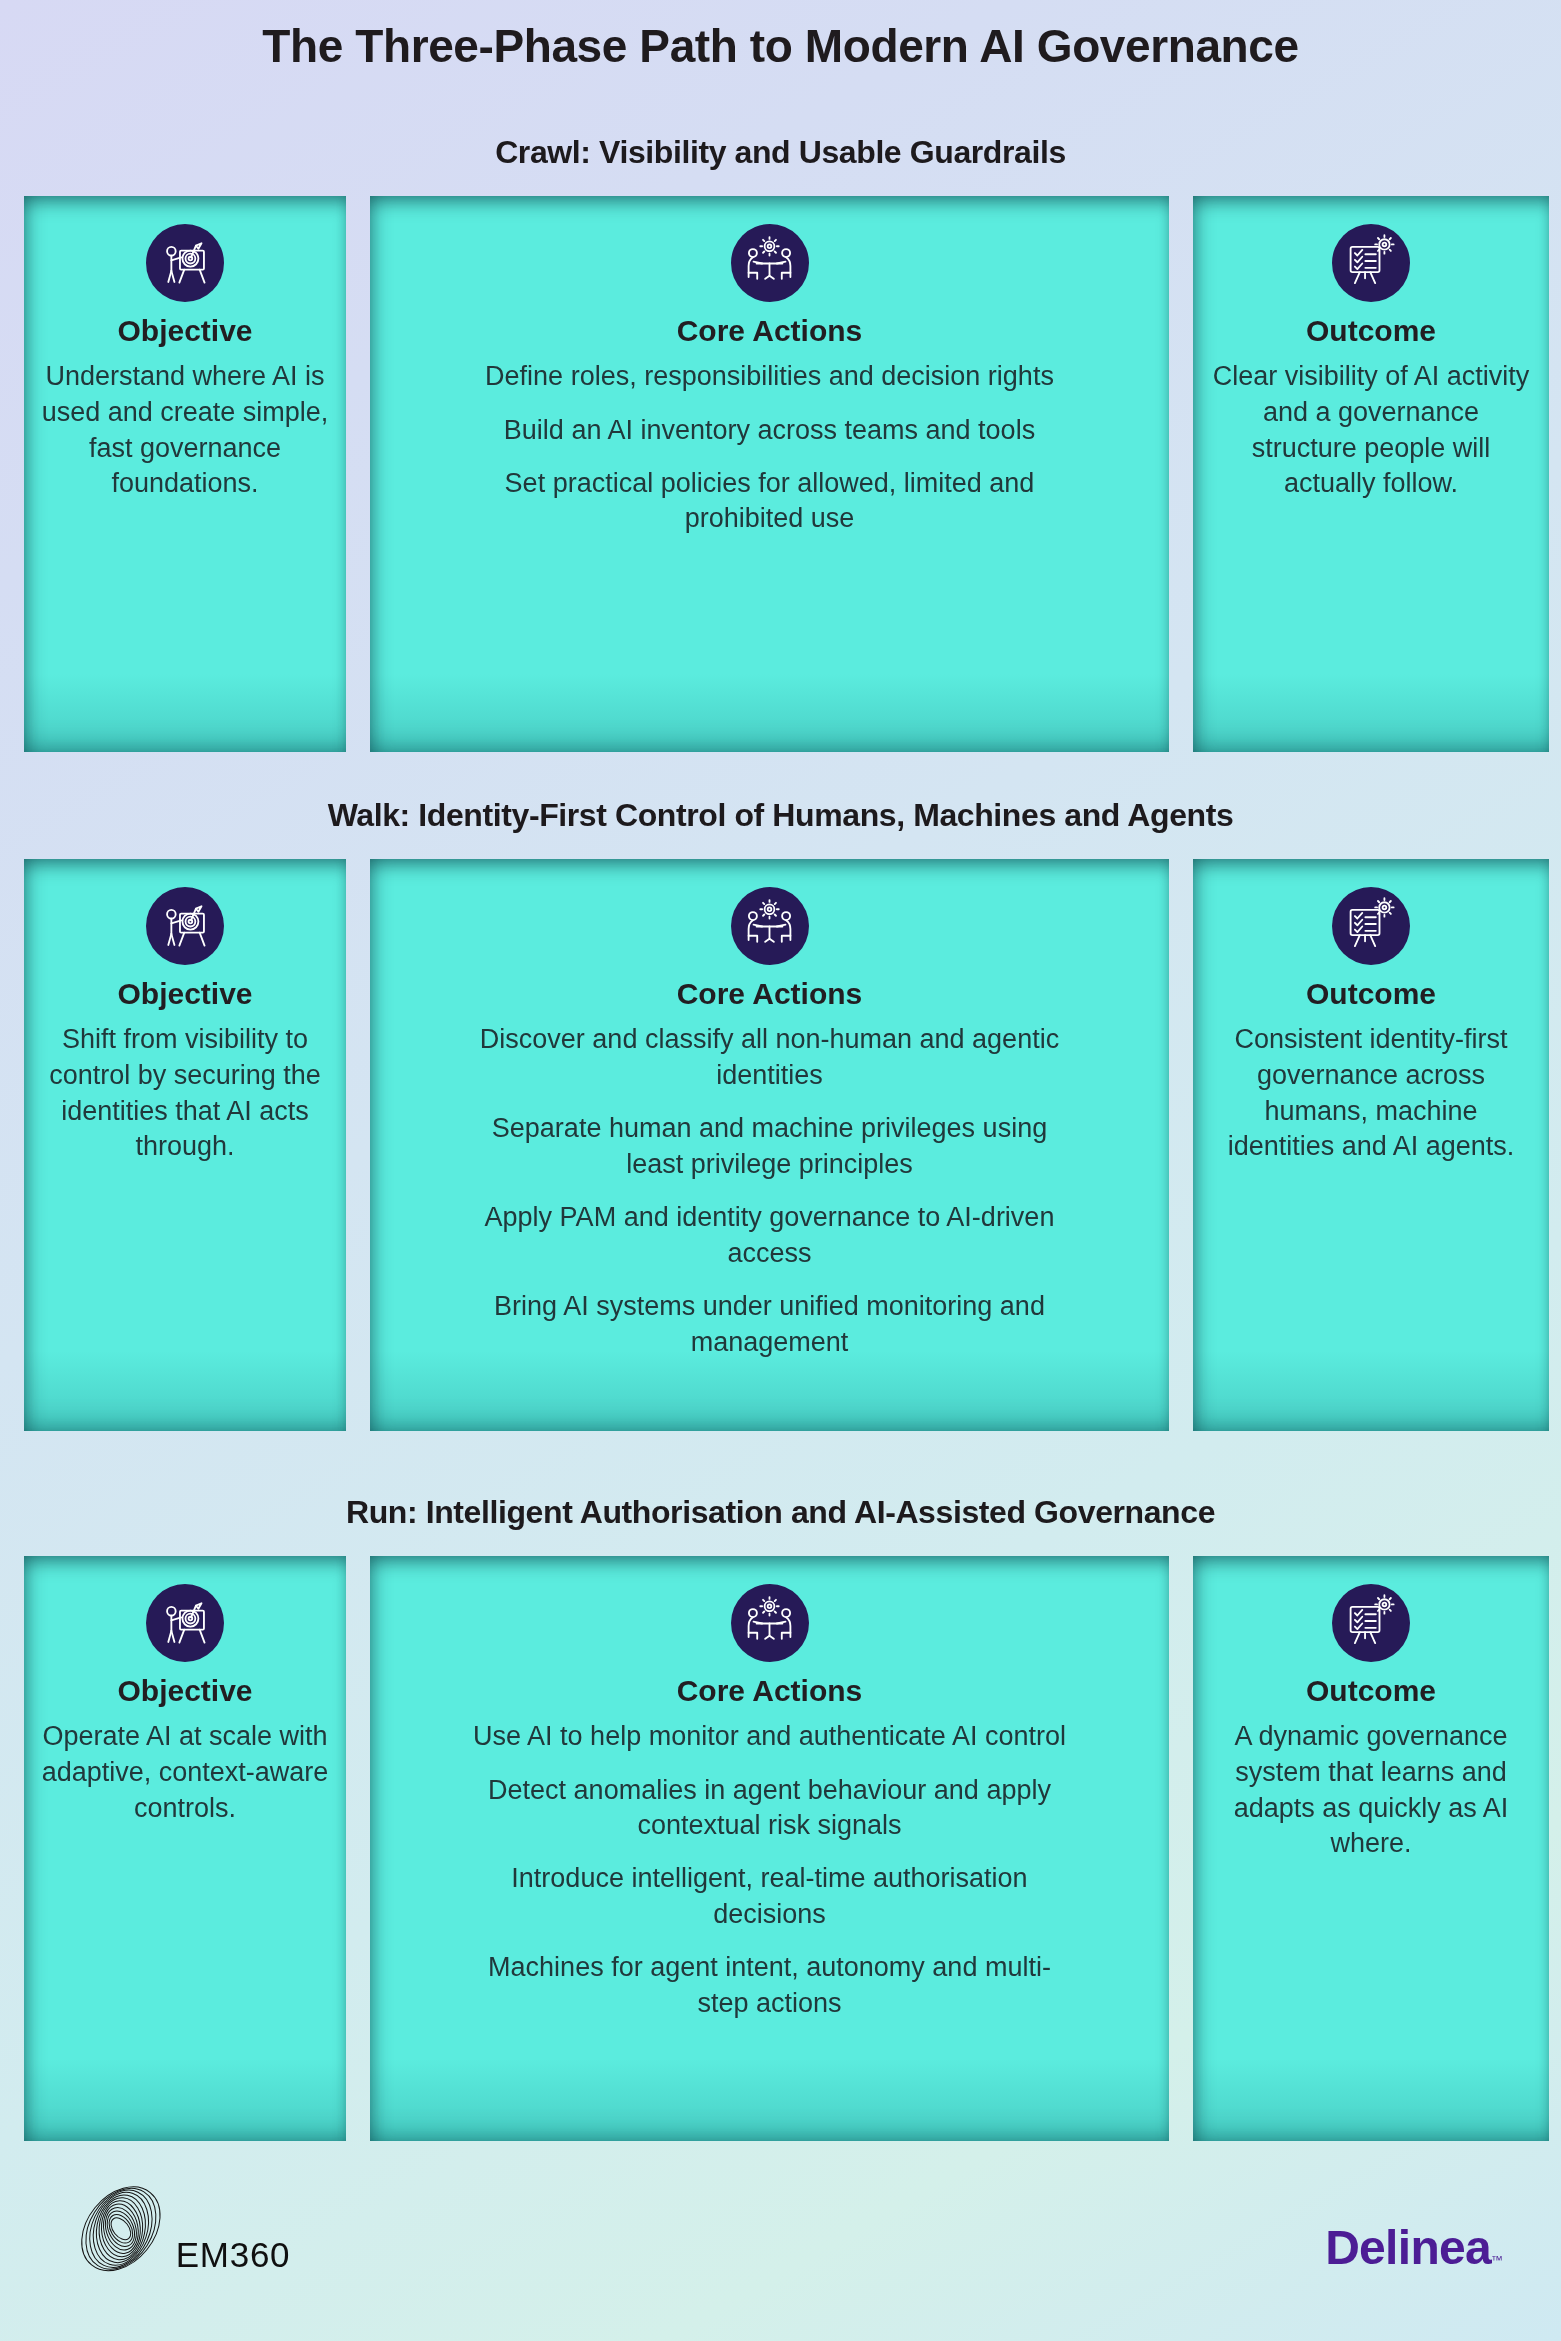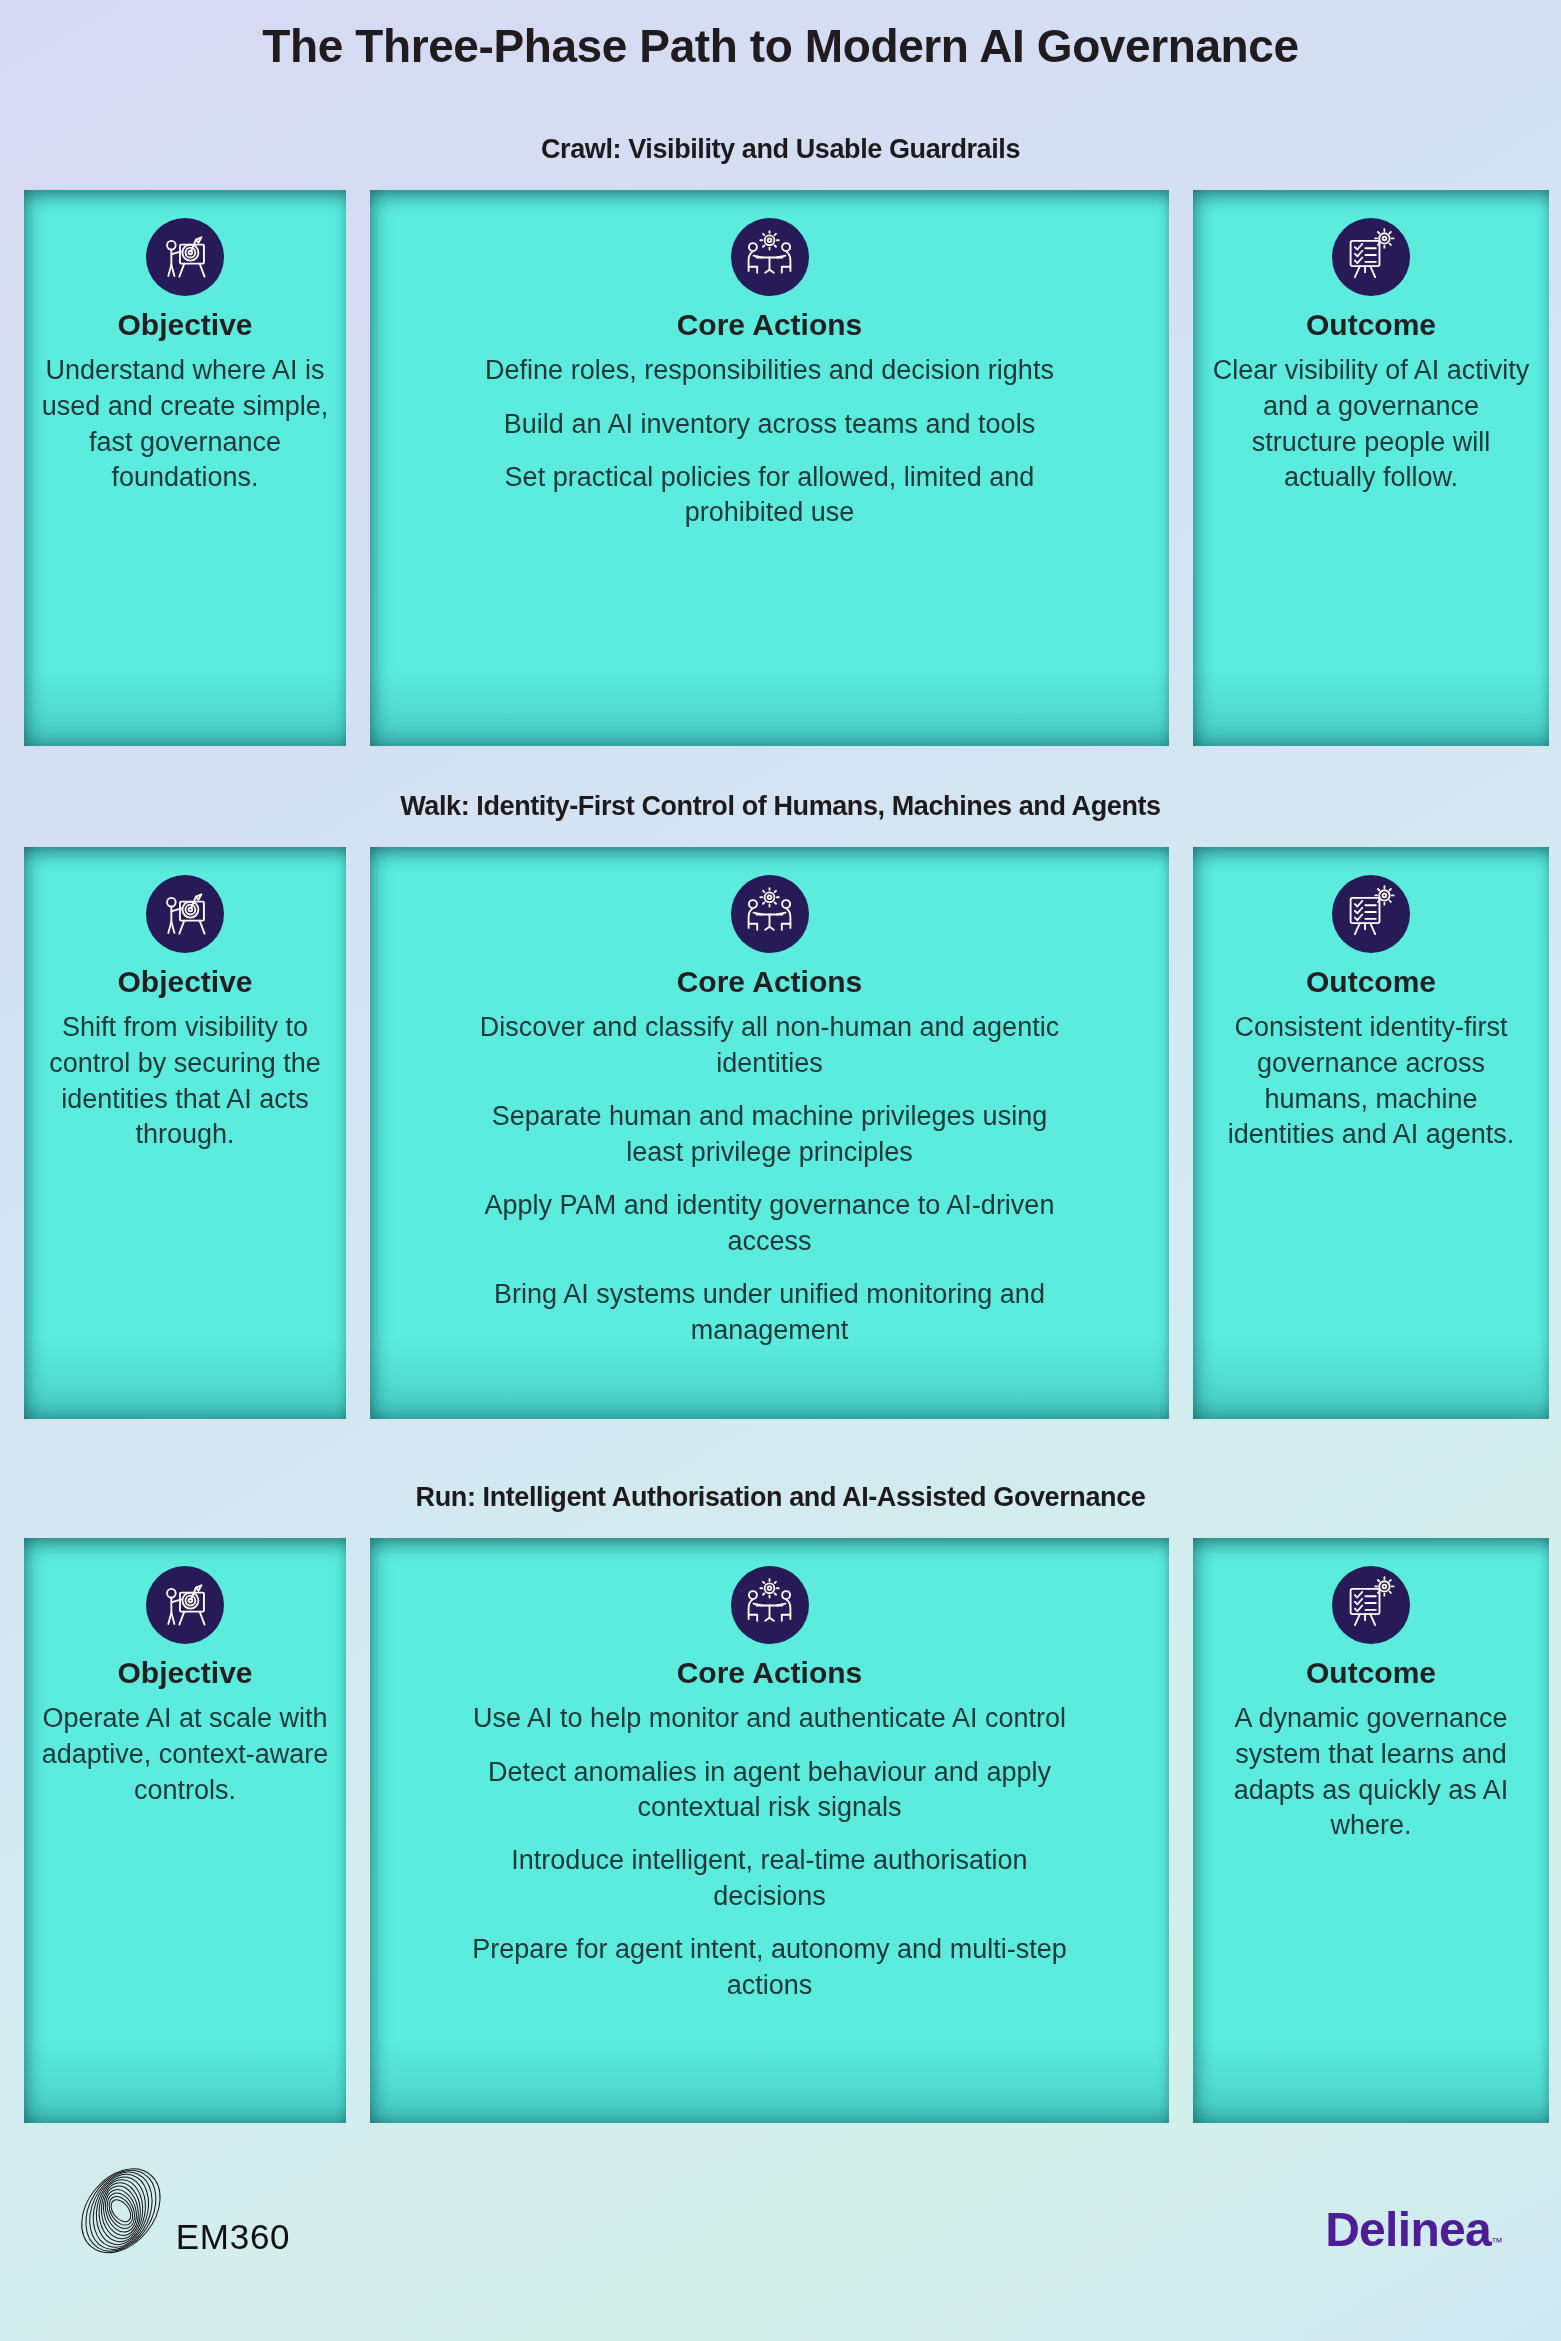--- a/index.html
+++ b/index.html
@@ -14,21 +14,21 @@
   .main-title{
     margin:19px 0 0;
     text-align:center;
     font-size:46px;
     font-weight:800;
     letter-spacing:-0.4px;
     color:#1f1b1e;
   }
   .section-heading{
     text-align:center;
-    font-size:27px;
+    font-size:32px;
     font-weight:800;
     letter-spacing:-0.4px;
     color:#1d1a1d;
     margin:0;
   }
   .sh-1{margin-top:61px;margin-bottom:25px;}
   .sh-2{margin-top:45px;margin-bottom:25px;}
   .sh-3{margin-top:63px;margin-bottom:25px;}
   .cards{
     display:grid;
@@ -254,21 +254,21 @@
       <div class="icon-circle">
         <svg viewBox="0 0 96 96">
             <use href="#icon-core-actions"></use>
           </svg>
       </div>
       <div class="card-title">Core Actions</div>
       <div class="card-body">
         <p class="card-item">Use AI to help monitor and authenticate AI control</p>
         <p class="card-item">Detect anomalies in agent behaviour and apply contextual risk signals</p>
         <p class="card-item">Introduce intelligent, real-time authorisation decisions</p>
-        <p class="card-item">Prepare for agent intent, autonomy and multi-step actions</p>
+        <p class="card-item">Machines for agent intent, autonomy and multi-step actions</p>
       </div>
     </div>
     <div class="card card-side">
       <div class="icon-circle">
         <svg viewBox="0 0 96 96">
             <use href="#icon-outcome"></use>
           </svg>
       </div>
       <div class="card-title">Outcome</div>
       <div class="card-body">

